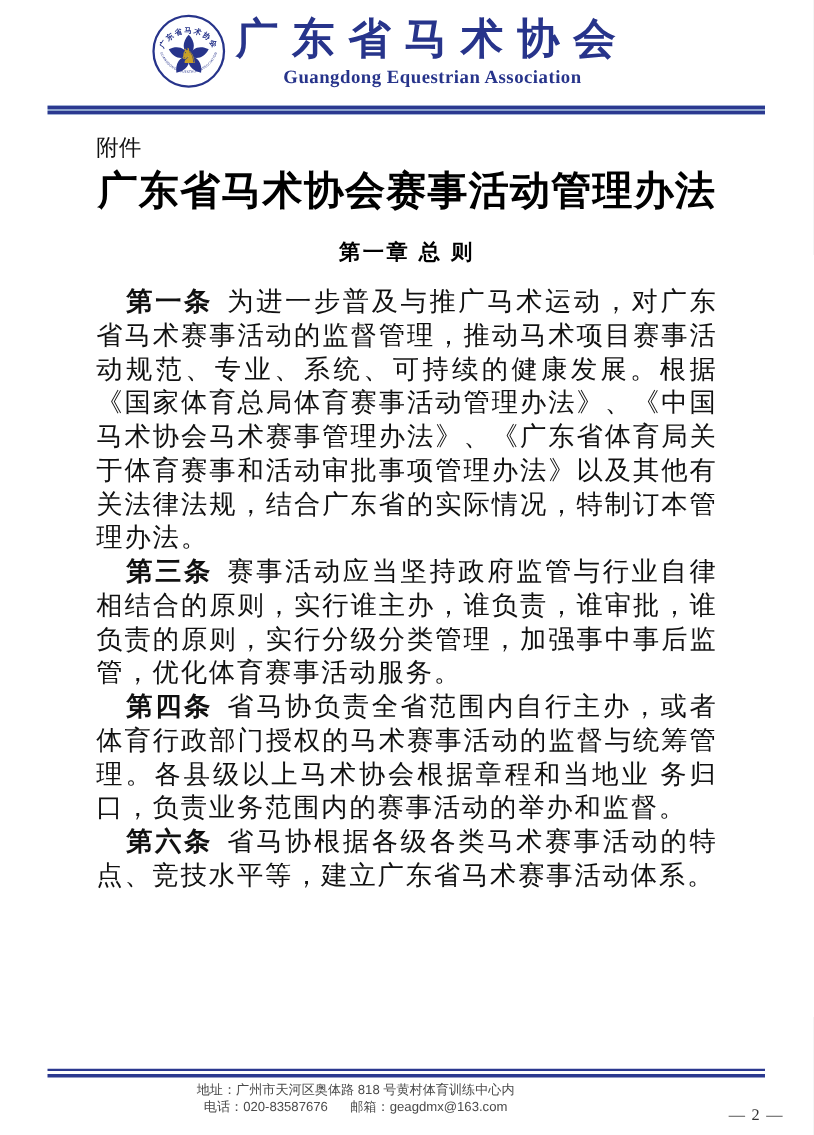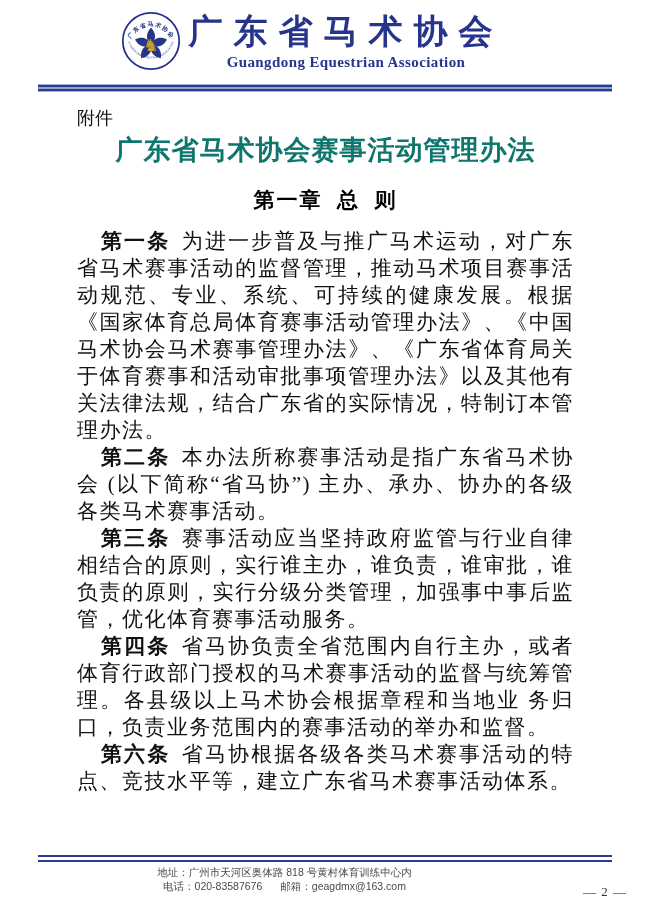--- a/index.html
+++ b/index.html
@@ -26,27 +26,27 @@
   .header-rule{
     position:absolute;top:84px;left:38px;width:574px;height:8px;
     background:linear-gradient(to bottom,
       #9fb0d4 0 1px,#2b3990 1px 3px,#8ba3cc 3px 5px,#2b3990 5px 7px,#9fb0d4 7px 8px);
   }
   
   .doc{position:absolute;left:77px;top:106px;width:497px;}
   .attachment{font-size:18px;color:#111;line-height:24px;}
   .doc-title{
     margin-top:4px;text-align:center;
-    font-family:Liberation Mono, monospace;
-    font-weight:bold;font-size:27px;letter-spacing:1px;color:#0f766e;line-height:36px;
+    font-family:Liberation Sans, sans-serif;
+    font-weight:bold;font-size:32px;letter-spacing:1px;color:#000000;line-height:36px;
   }
   .chapter{
     margin-top:18px;text-align:center;
-    font-family:Liberation Mono, monospace;
-    font-weight:bold;font-size:21px;letter-spacing:2px;color:#000;line-height:28px;
+    font-family:Liberation Sans, sans-serif;
+    font-weight:bold;font-size:17px;letter-spacing:2px;color:#000;line-height:28px;
   }
   .paragraphs{margin-top:12px;}
   .para{
     font-size:21px;line-height:27px;letter-spacing:1.5px;
     text-align:justify;text-indent:24px;margin:0;color:#111;
   }
   .para.spaced{margin-top:9px;}
   .lead{font-weight:bold;margin-right:0.55em;}
   .lead:empty{margin-right:0;}
   
@@ -101,21 +101,20 @@
     <div class="header-rule"></div>
   </div>
 
   <div class="doc">
     <div class="attachment">附件</div>
     <div class="doc-title">广东省马术协会赛事活动管理办法</div>
     <div class="chapter">第一章 总 则</div>
 
     <div class="paragraphs">
       <p class="para"><span class="lead">第一条</span><span>为进一步普及与推广马术运动，对广东省马术赛事活动的监督管理，推动马术项目赛事活动规范、专业、系统、可持续的健康发展。根据《国家体育总局体育赛事活动管理办法》、《中国马术协会马术赛事管理办法》、《广东省体育局关于体育赛事和活动审批事项管理办法》以及其他有关法律法规，结合广东省的实际情况，特制订本管理办法。</span></p>
-      <p class="para"><span class="lead">第二条</span><span>本办法所称赛事活动是指广东省马术协会 (以下简称“省马协”) 主办、承办、协办的各级各类马术赛事活动。</span></p>
       <p class="para"><span class="lead">第三条</span><span>赛事活动应当坚持政府监管与行业自律相结合的原则，实行谁主办，谁负责，谁审批，谁负责的原则，实行分级分类管理，加强事中事后监管，优化体育赛事活动服务。</span></p>
       <p class="para"><span class="lead">第四条</span><span>省马协负责全省范围内自行主办，或者体育行政部门授权的马术赛事活动的监督与统筹管理。各县级以上马术协会根据章程和当地业 务归口，负责业务范围内的赛事活动的举办和监督。</span></p>
       <p class="para"><span class="lead">第六条</span><span>省马协根据各级各类马术赛事活动的特点、竞技水平等，建立广东省马术赛事活动体系。</span></p>
     </div>
   </div>
 
   <div class="footer-rule"></div>
   <div class="footer-text">
     <div>地址：广州市天河区奥体路 818 号黄村体育训练中心内</div>
     <div><span>电话：020-83587676</span><span class="footer-email">邮箱：geagdmx@163.com</span></div>

